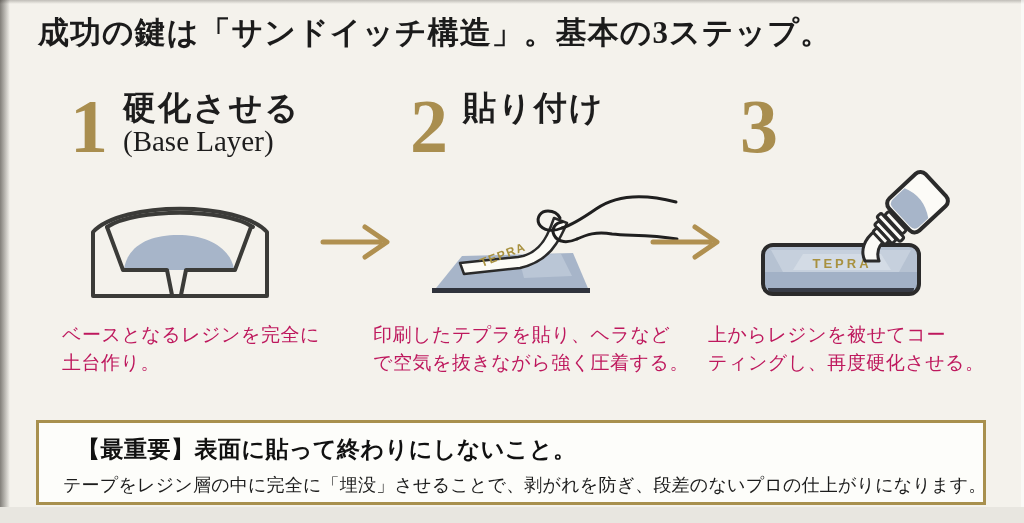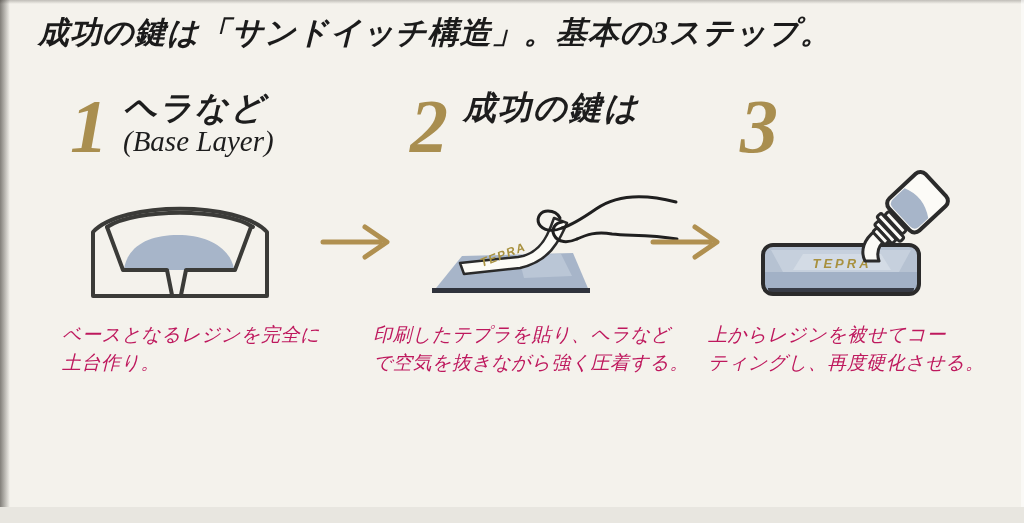--- a/index.html
+++ b/index.html
@@ -1,20 +1,19 @@
 <!DOCTYPE html>
 <html><head>
 <meta charset="utf-8">
 <style>
   html,body{margin:0;padding:0;background:#e8e6e0;}
   #slide{
     position:relative;width:1024px;height:507px;overflow:hidden;
     background:#f4f2ec;
     font-family:"Liberation Sans",sans-serif;
-    font-style:italic;
   }
   
   .edge-left{position:absolute;left:0;top:0;bottom:0;width:10px;
     background:linear-gradient(to right,rgba(35,32,27,.55),rgba(35,32,27,0));pointer-events:none;}
   .edge-top{position:absolute;left:0;top:0;right:0;height:4px;
     background:linear-gradient(to bottom,rgba(35,32,27,.25),rgba(35,32,27,0));pointer-events:none;}
   .edge-right{position:absolute;right:0;top:0;bottom:0;width:3px;background:rgba(255,255,255,.55);pointer-events:none;}
 
   .title{
     position:absolute;left:38px;top:12px;
@@ -68,29 +67,29 @@
 </head>
 <body>
 
 <div id="slide">
 
   <div class="title">成功の鍵は「サンドイッチ構造」。基本の3ステップ。</div>
 
   <div class="step-header" id="header-1">
     <div class="step-number">1</div>
     <div class="text">
-      <div class="step-title">ヘラなど</div>
+      <div class="step-title">硬化させる</div>
       <div class="step-subtitle">(Base Layer)</div>
     </div>
   </div>
 
   <div class="step-header" id="header-2">
     <div class="step-number">2</div>
     <div class="text">
-      <div class="step-title">成功の鍵は</div>
+      <div class="step-title">貼り付け</div>
     </div>
   </div>
 
   <div class="step-header" id="header-3">
     <div class="step-number">3</div>
   </div>
 
   <svg class="illus" id="illus-1" width="184" height="104" viewBox="0 0 184 104">
     <path d="M 36 73 C 40 49 62 39 90 39 C 118 39 142 51 146 73 L 146 74 L 36 74 Z" fill="#a7b5c9"></path>
     <path d="M 5 100 L 5 36 C 34 5 150 5 179 36 L 179 100 Z" fill="none" stroke="#3b3b38" stroke-width="4" stroke-linejoin="round"></path>
@@ -145,17 +144,21 @@
   </div>
   <div class="caption" id="caption-2">
     <div>印刷したテプラを貼り、ヘラなど</div>
     <div>で空気を抜きながら強く圧着する。</div>
   </div>
   <div class="caption" id="caption-3">
     <div>上からレジンを被せてコー</div>
     <div>ティングし、再度硬化させる。</div>
   </div>
 
+  <div class="note-box">
+    <div class="note-heading">【最重要】表面に貼って終わりにしないこと。</div>
+    <div class="note-body">テープをレジン層の中に完全に「埋没」させることで、剥がれを防ぎ、段差のないプロの仕上がりになります。</div>
+  </div>
 
   <div class="edge-left"></div>
   <div class="edge-top"></div>
   <div class="edge-right"></div>
 </div>
 
 </body></html>

